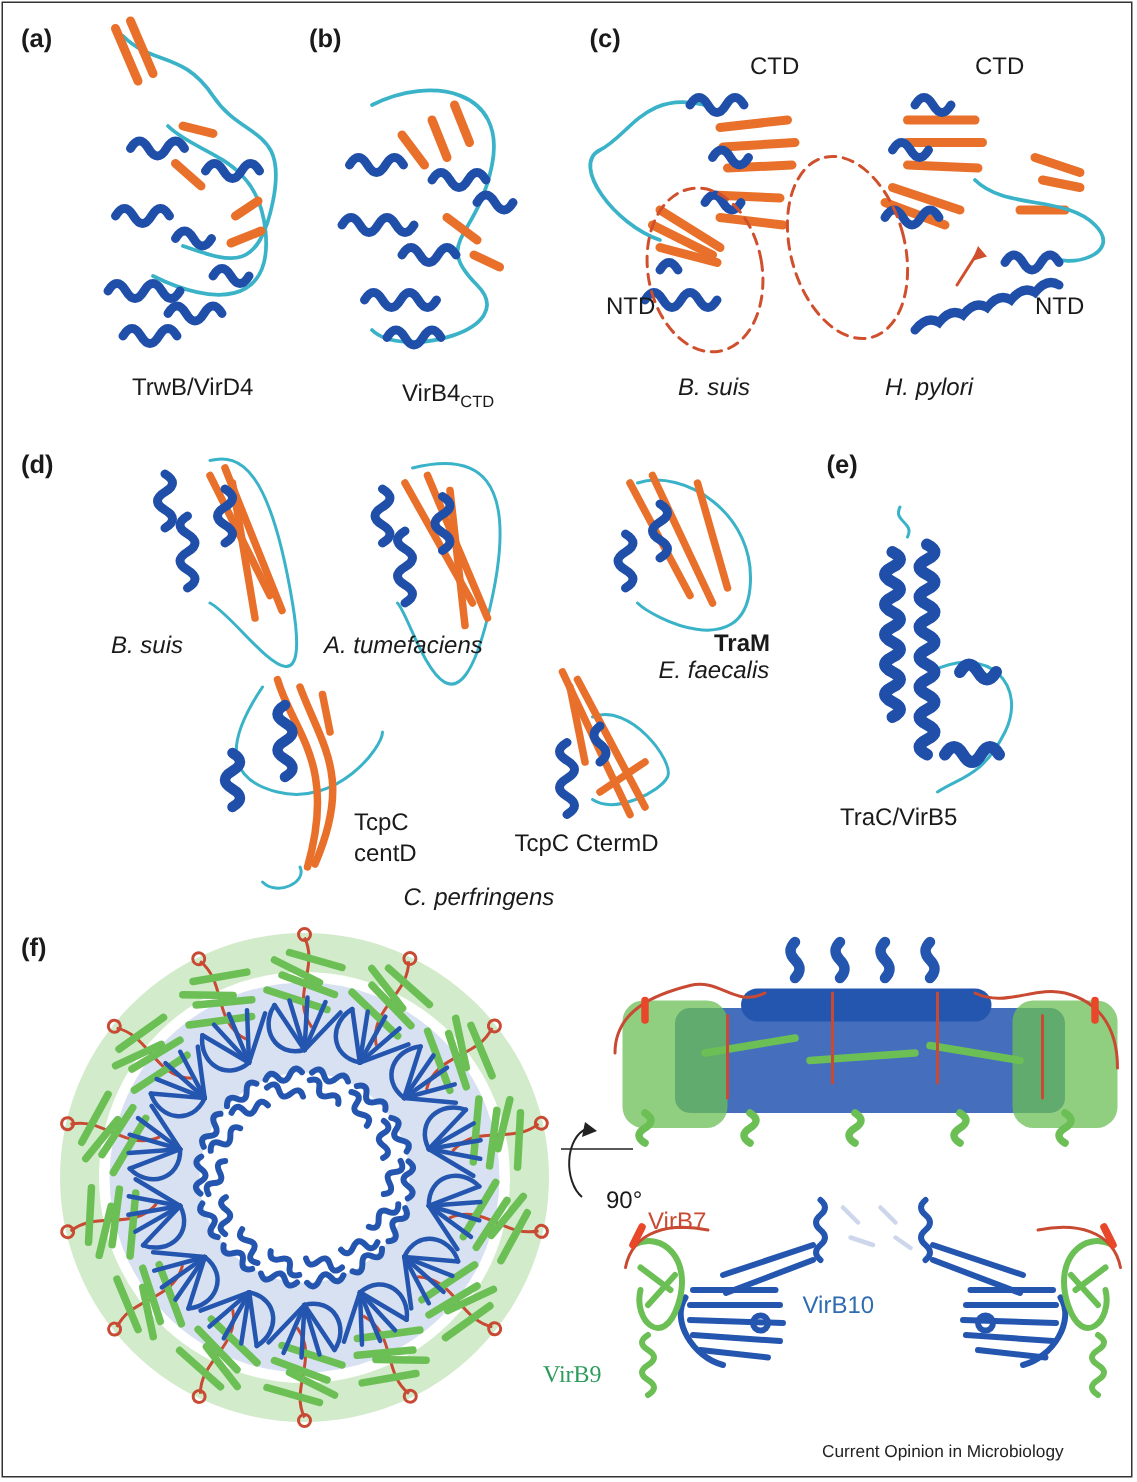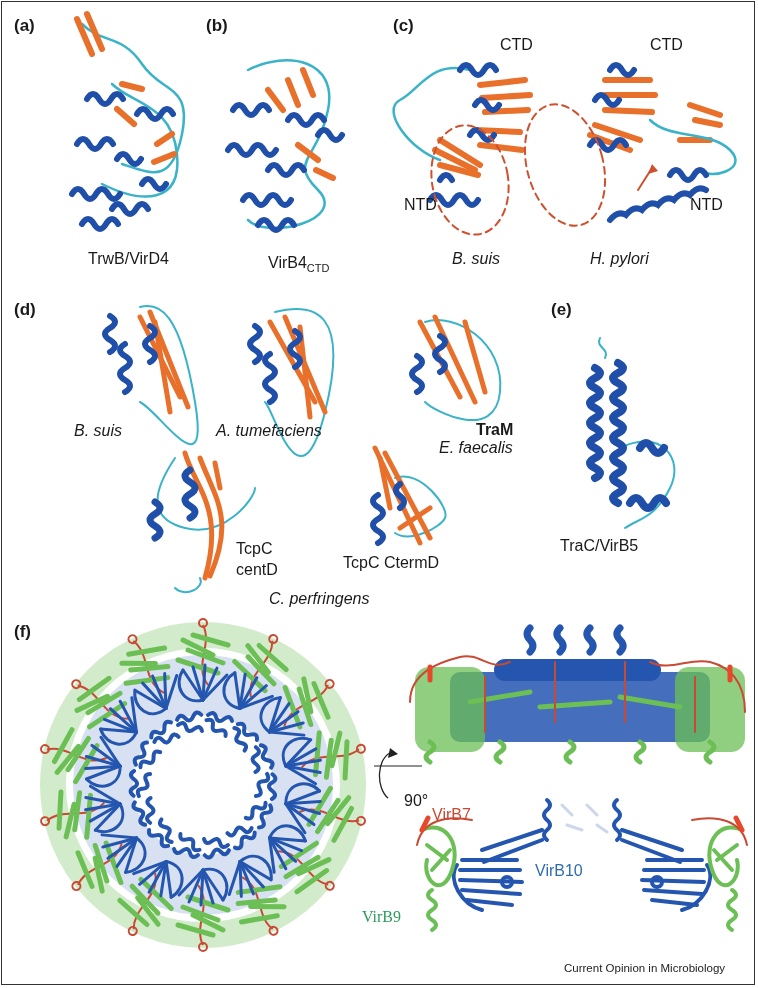--- a/index.html
+++ b/index.html
@@ -367,13 +367,13 @@
         <path d="M175 15 L185 25"></path>
         <path d="M155 35 L170 40"></path>
         <path d="M185 35 L195 42"></path>
     </g>
   </g>
 </svg>
 <div class="lbl col-red" style="left:432px; top:806px;text-align:center;">VirB7</div>
 <div class="lbl col-blue" style="left:517px; top:862px;margin-left:18px;">VirB10</div>
 <div class="lbl col-green" style="left:362px; top:908px;font-family:Liberation Serif, serif;">VirB9</div>
 
-<div class="credit" style="left:564px; top:962px;">Current Opinion in Microbiology</div>
+<div class="credit" style="left:548px; top:962px;">Current Opinion in Microbiology</div>
 
 </body></html>

